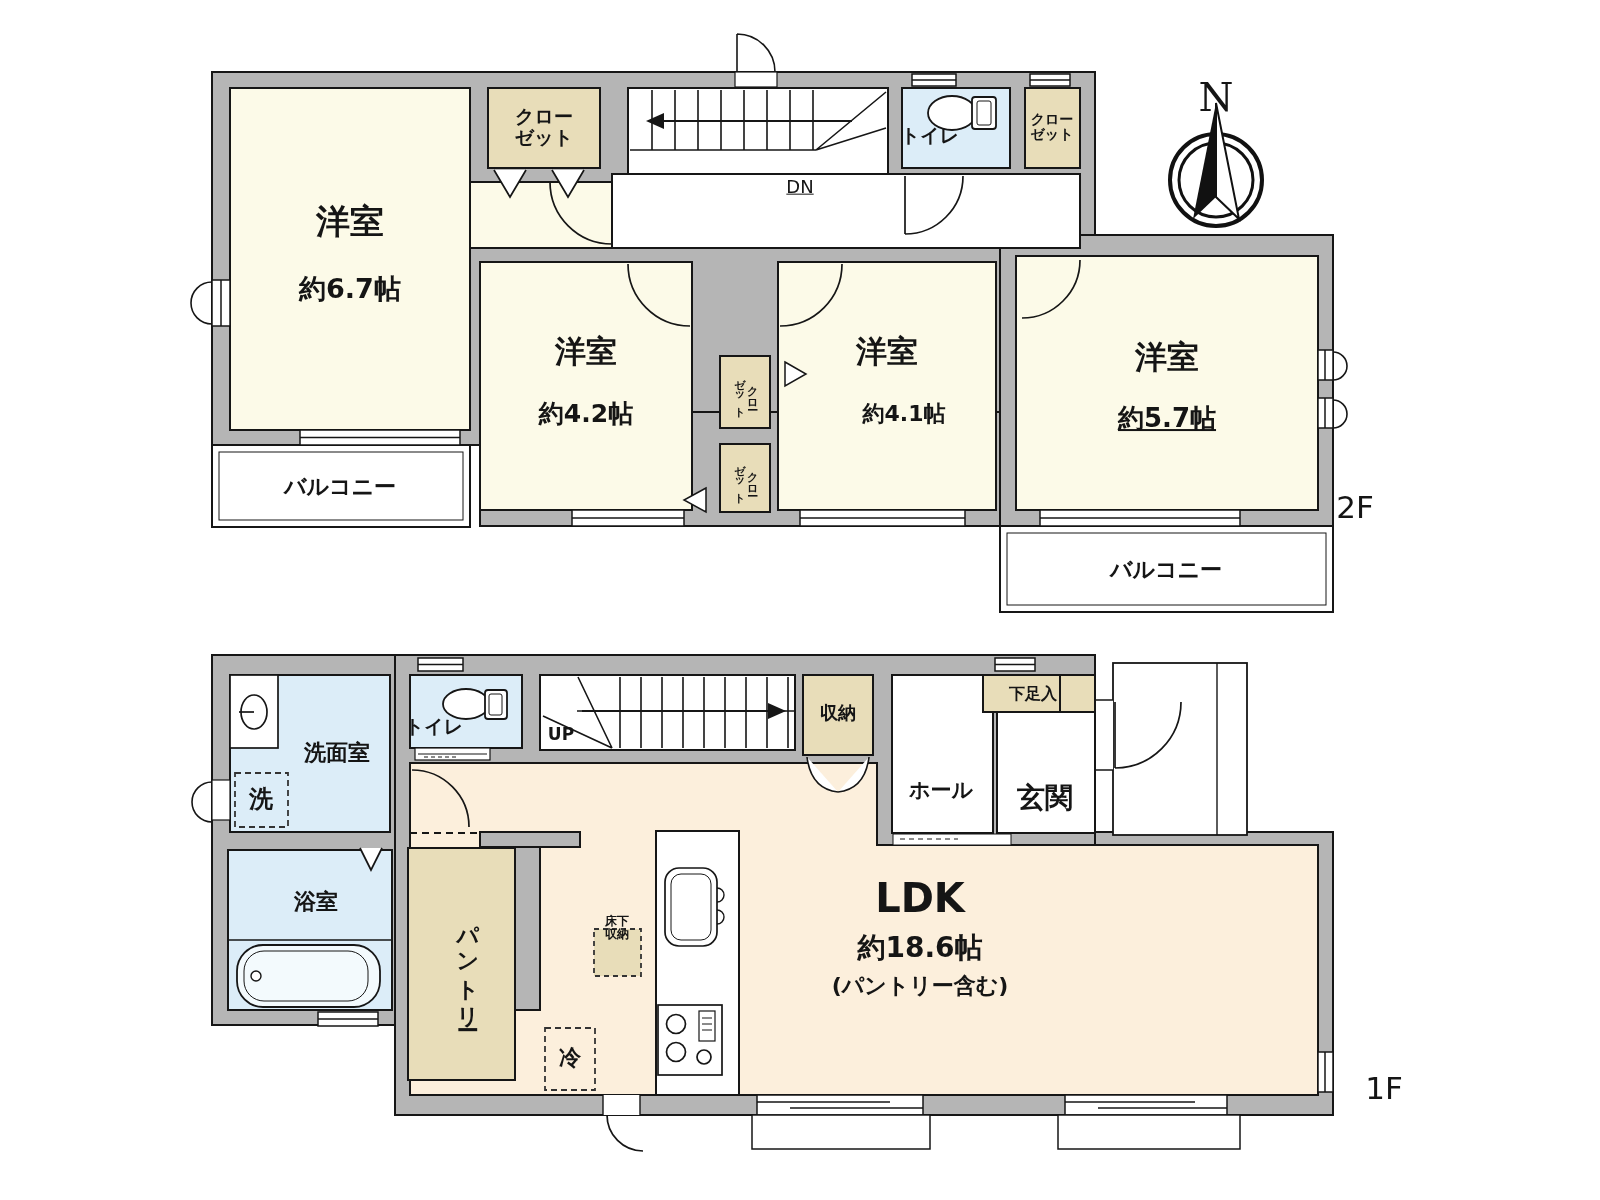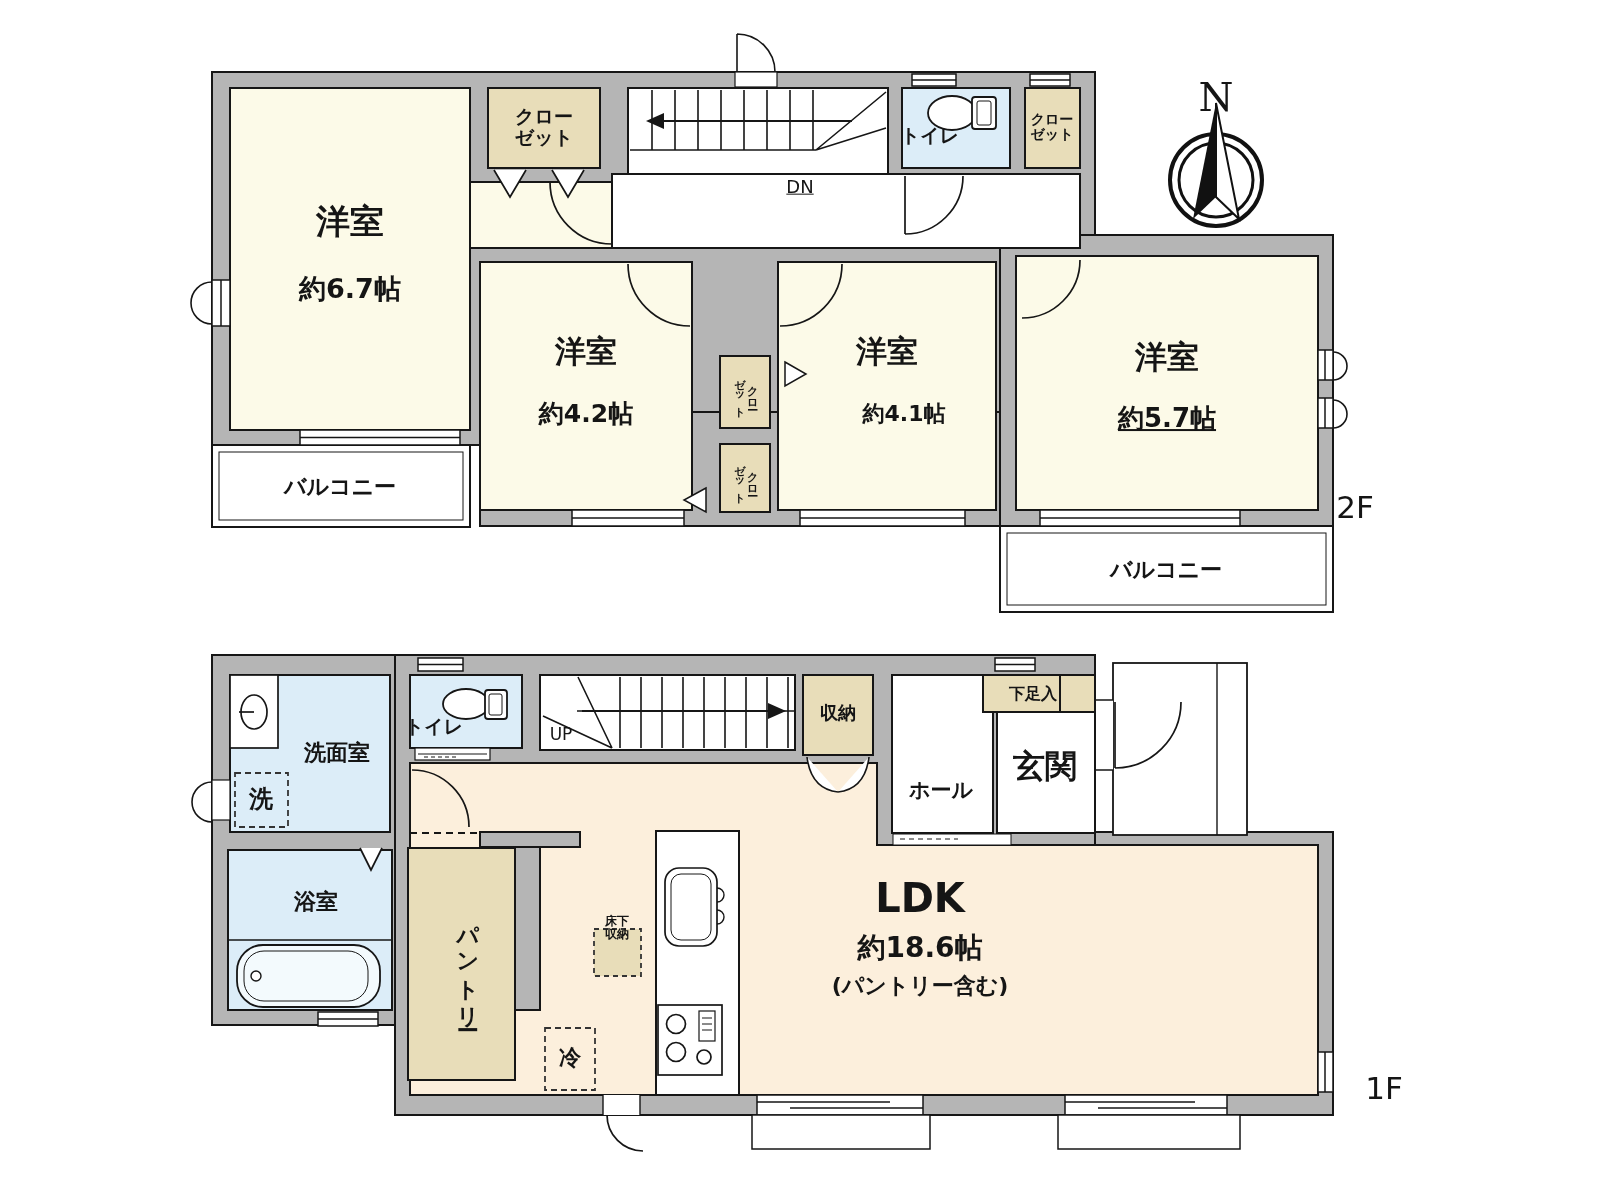--- a/index.html
+++ b/index.html
@@ -260,25 +260,25 @@
 </div>
 <div class="lb" style="left:340px;top:487px;font-size:22px;">バルコニー</div>
 <div class="lb" style="left:1166px;top:570px;font-size:22px;">バルコニー</div>
 <div class="lb" style="left:1355px;top:508px;font-size:31px;font-weight:400;">2F</div>
 <div class="lb serif" style="left:1216px;top:97px;font-size:40px;">N</div>
 
 <div class="lb" style="left:337px;top:753px;font-size:22px;">洗面室</div>
 <div class="lb" style="left:261px;top:800px;font-size:24px;">洗</div>
 <div class="lb" style="left:316px;top:902px;font-size:22px;">浴室</div>
 <div class="lb" style="left:434px;top:727px;font-size:19px;">トイレ</div>
-<div class="lb" style="left:561px;top:735px;font-size:17px;font-weight:400;">UP</div>
+<div class="lb" style="left:561px;top:735px;font-size:17px;font-weight:700;">UP</div>
 <div class="lb" style="left:838px;top:713px;font-size:18px;">収納</div>
 <div class="lb" style="left:941px;top:762px;font-size:21px;margin-top:28px;">ホール</div>
 <div class="lb" style="left:1021px;top:694px;font-size:16px;margin-left:12px;">下足入</div>
-<div class="lb" style="left:1045px;top:766px;font-size:32px;">玄関</div>
+<div class="lb" style="left:1045px;top:798px;font-size:28px;">玄関</div>
 <div class="lb vert" style="left:468px;top:965px;font-size:22px;">パントリー</div>
 <div class="lb lb2" style="left:617px;top:928px;font-size:12px;">
   <div>床下</div>
   <div>収納</div>
 </div>
 <div class="lb" style="left:570px;top:1058px;font-size:22px;">冷</div>
 <div class="lb" style="left:920px;top:898px;font-size:40px;">LDK</div>
 <div class="lb" style="left:920px;top:948px;font-size:28px;">約18.6帖</div>
 <div class="lb" style="left:920px;top:986px;font-size:22px;text-align:center;">(パントリー含む)</div>
 <div class="lb" style="left:1360px;top:1089px;font-size:31px;font-weight:400;margin-left:24px;">1F</div>

